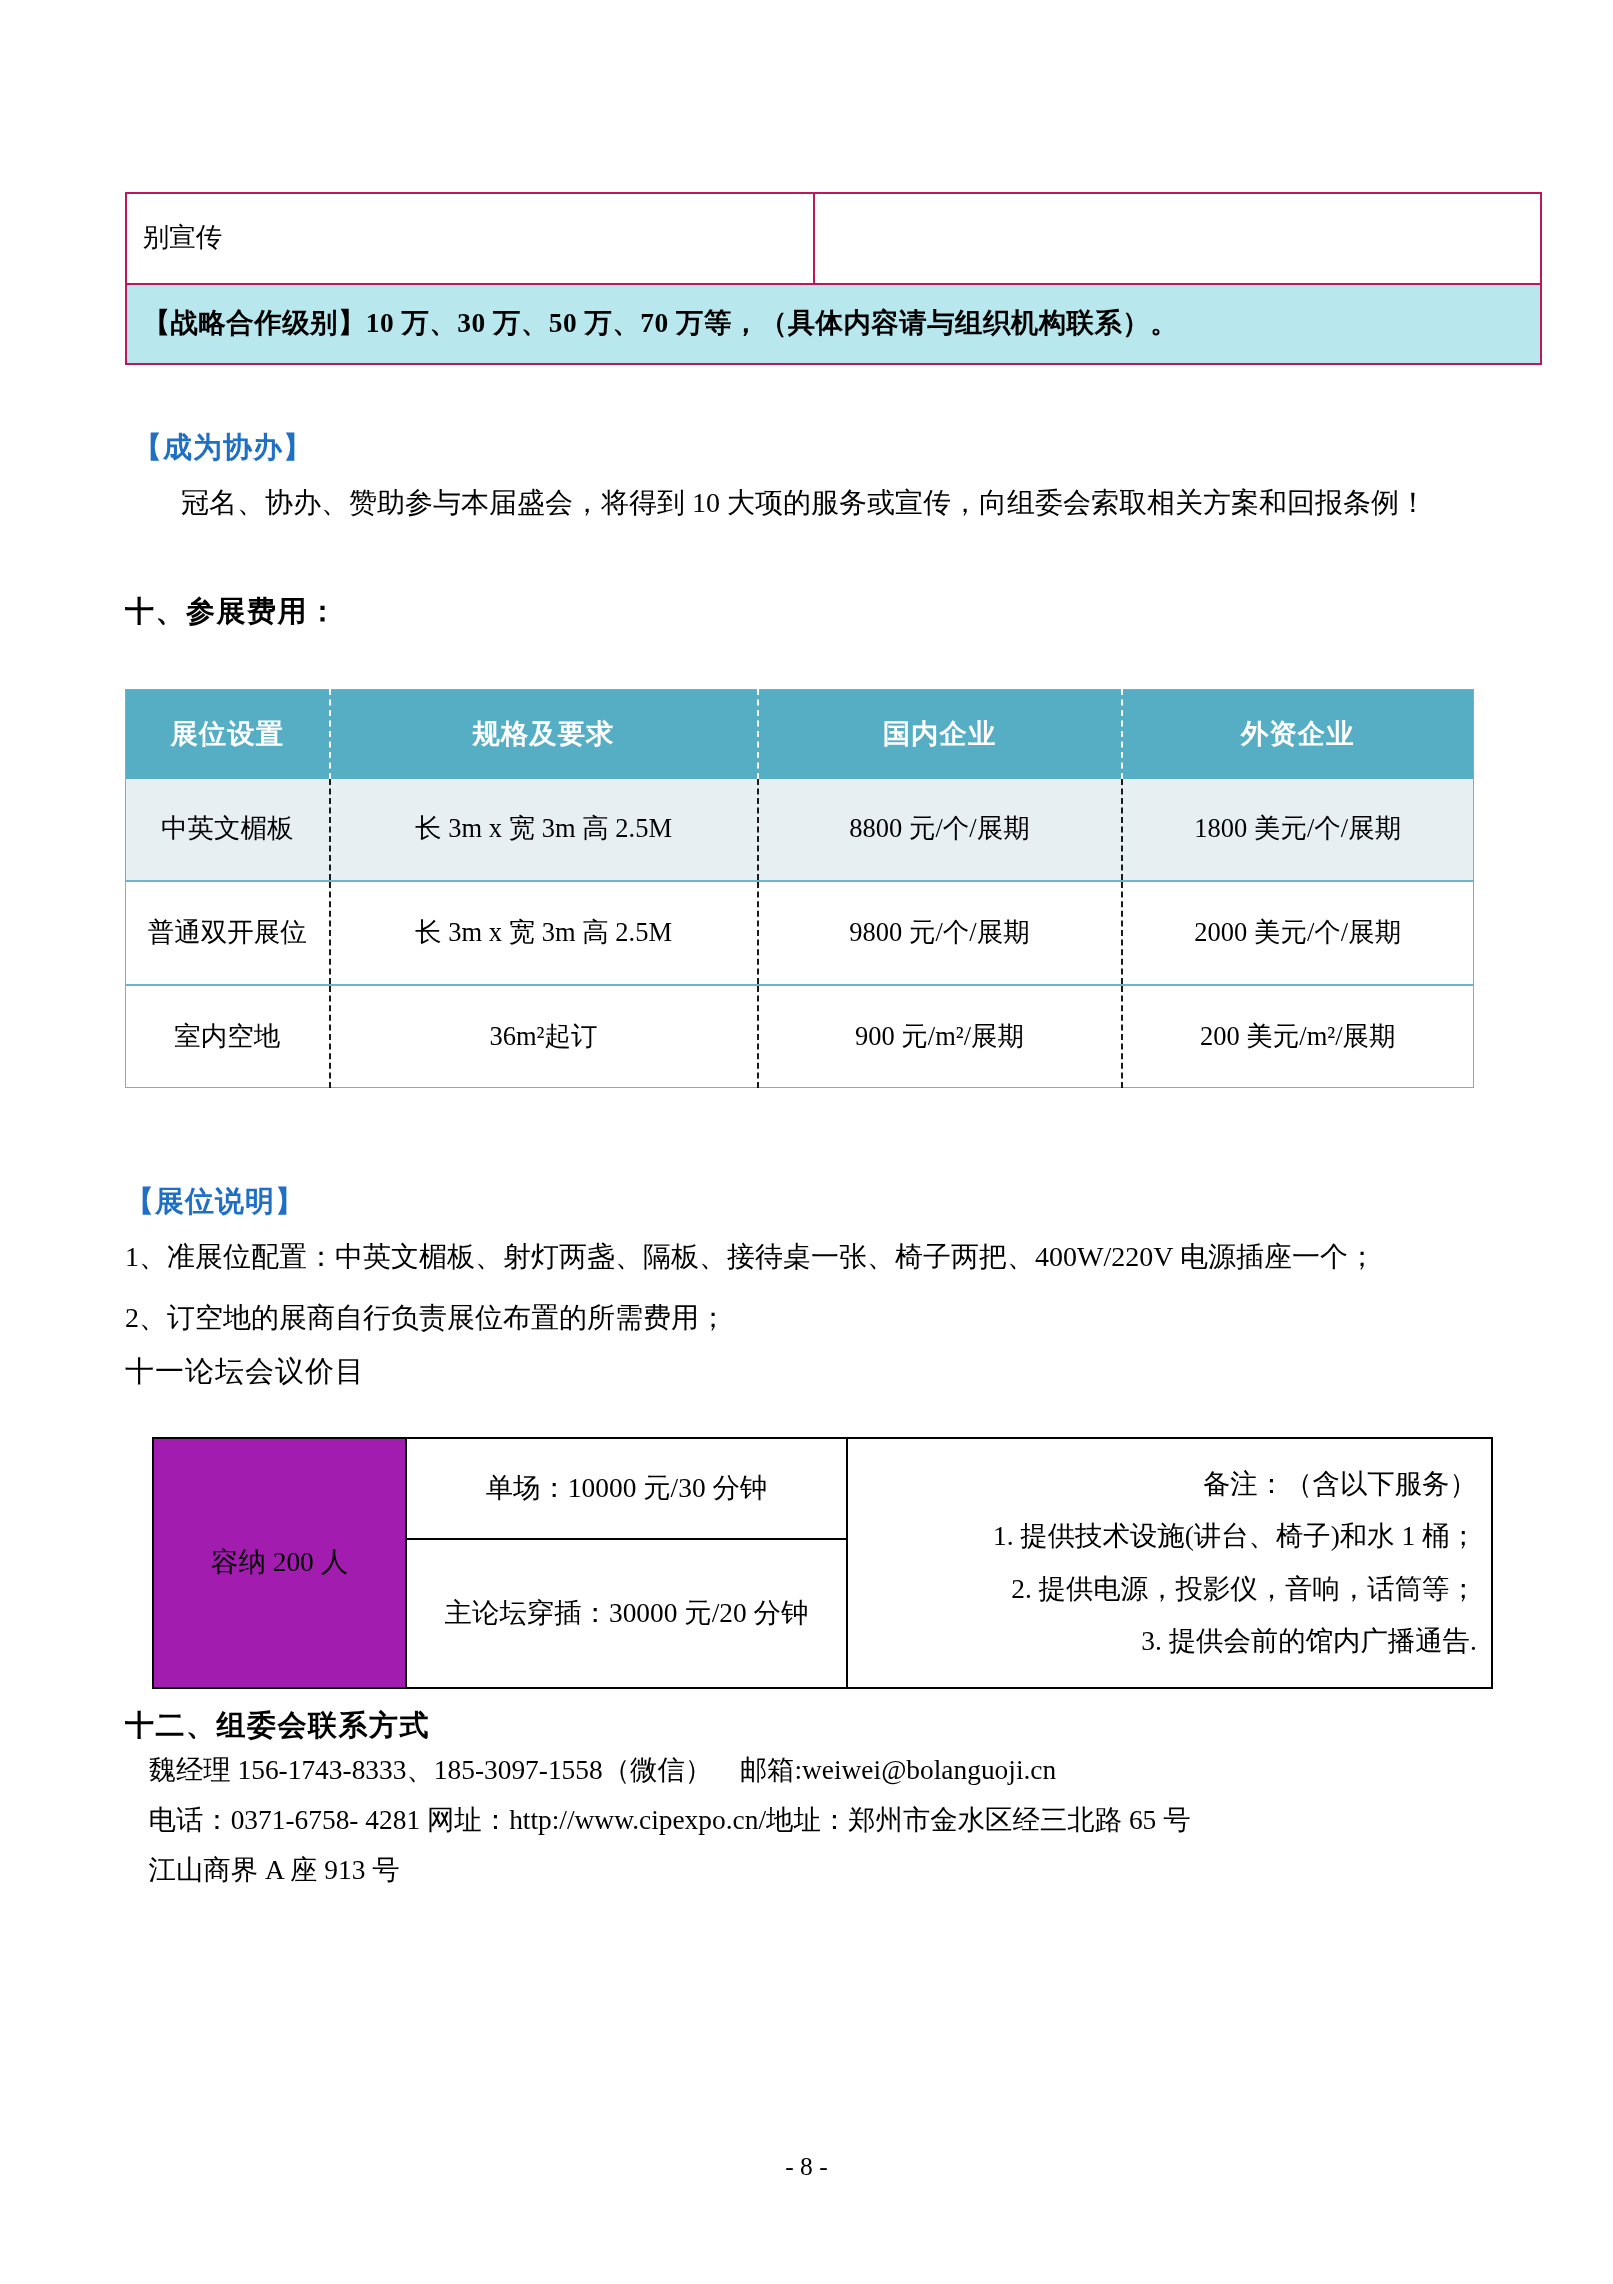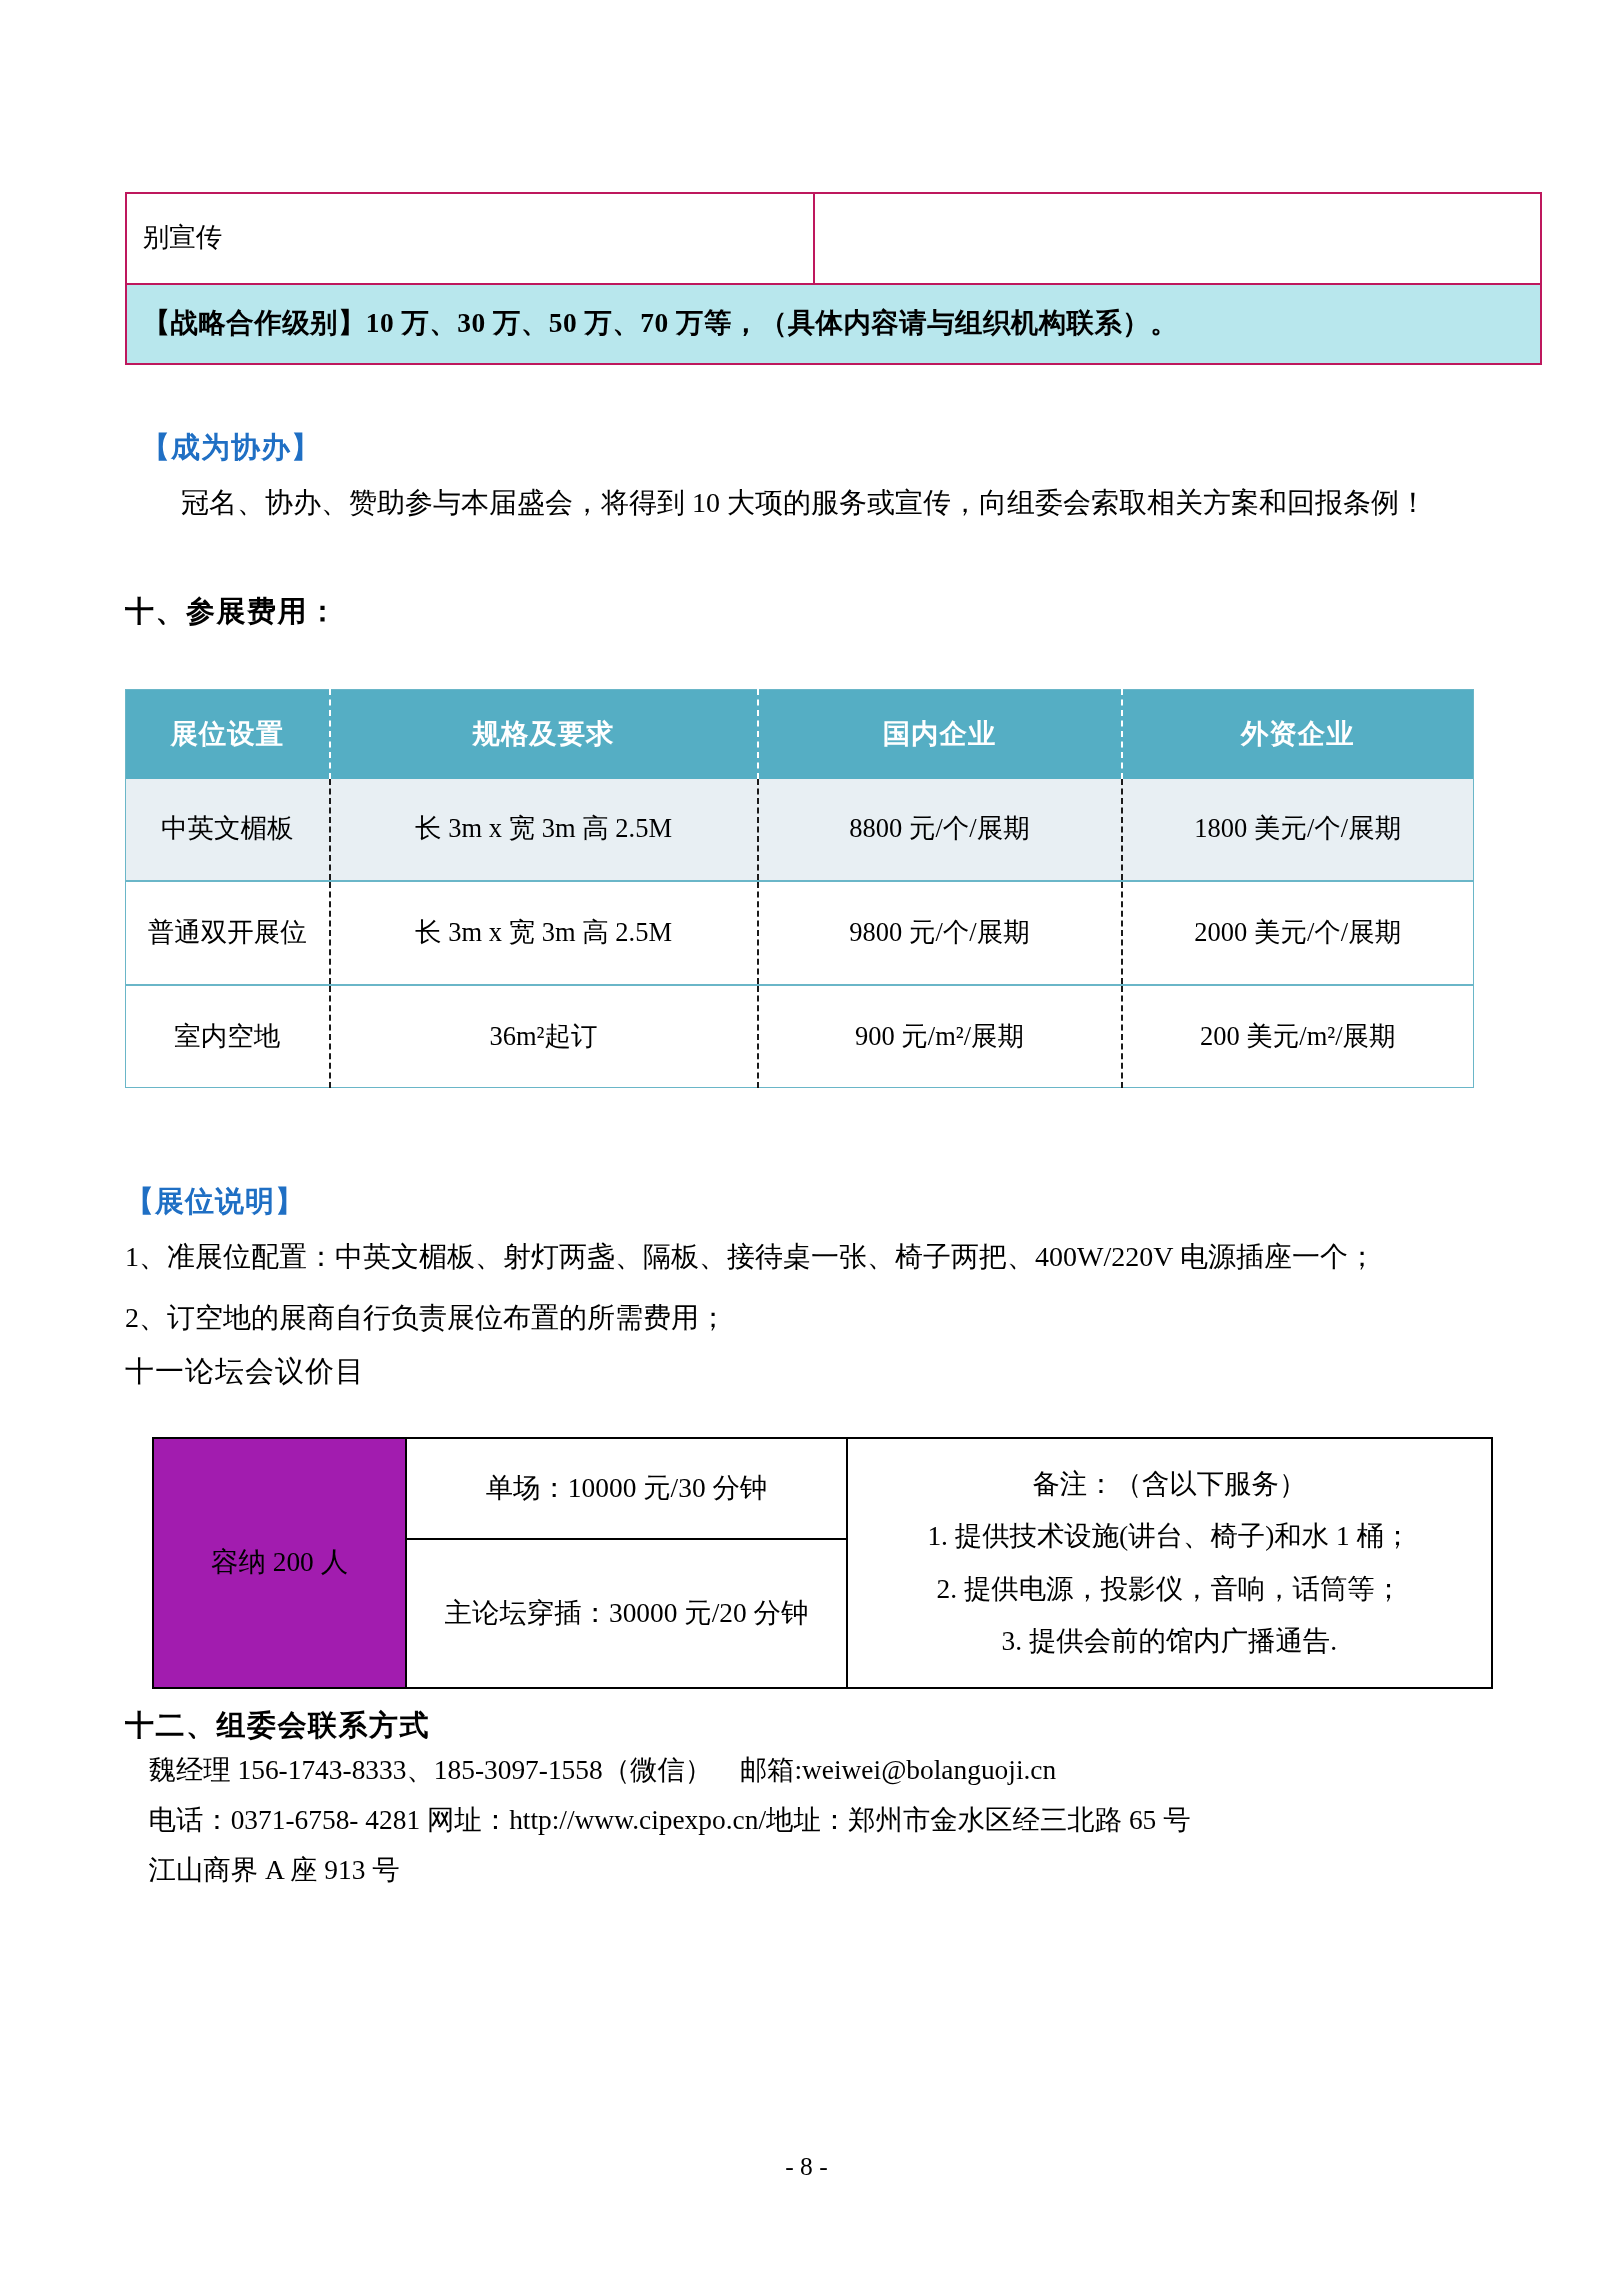--- a/index.html
+++ b/index.html
@@ -54,21 +54,21 @@
     letter-spacing: 0.5px;
   }
 
   
   .blue-head {
     color: #1f6fc4;
     font-weight: bold;
     font-size: 29px;
     letter-spacing: 1px;
   }
-  .h-becomes { margin-top: 63px; margin-left: 16px; }
+  .h-becomes { margin-top: 63px; margin-left: 8px; }
   .h-booth   { margin-top: 0px; margin-left: 0px; }
 
   .para {
     font-size: 28px;
     line-height: 1.82;
     margin-top: 9.8px;
   }
   .para.indent { text-indent: 2em; }
 
   .sec-head {
@@ -147,21 +147,21 @@
     background: #a21caf;
     text-align: center;
     font-size: 28px;
   }
   .f-price {
     width: 412px;
     text-align: center;
   }
   .f-note {
     width: 615px;
-    text-align: center;
+    text-align: right;
     vertical-align: top;
     padding-top: 13.7px;
   }
   .f-note .nline { margin: 0 0 9.8px 0; }
   .f-note .nline:last-child { margin-bottom: 0; }
   .row-a .f-price { height: 80px; }
   .row-b .f-price { height: 127px; }
 
   .contact-head {
     font-size: 29px;

